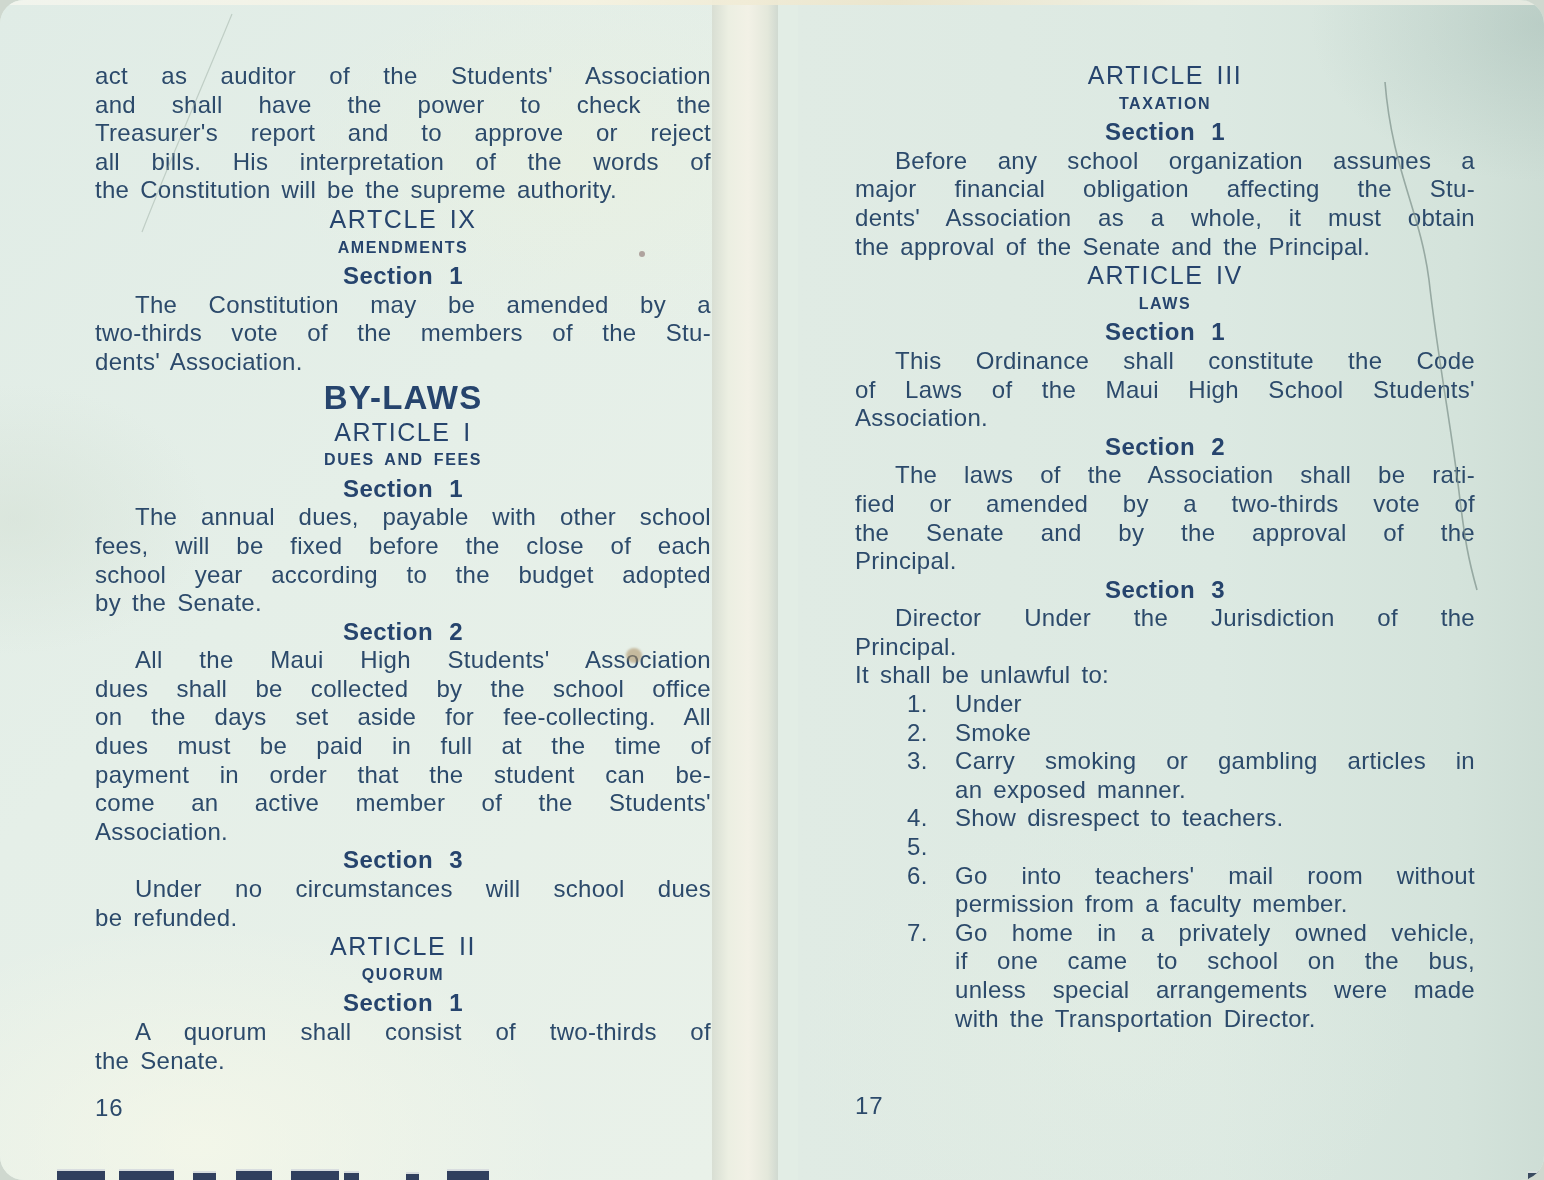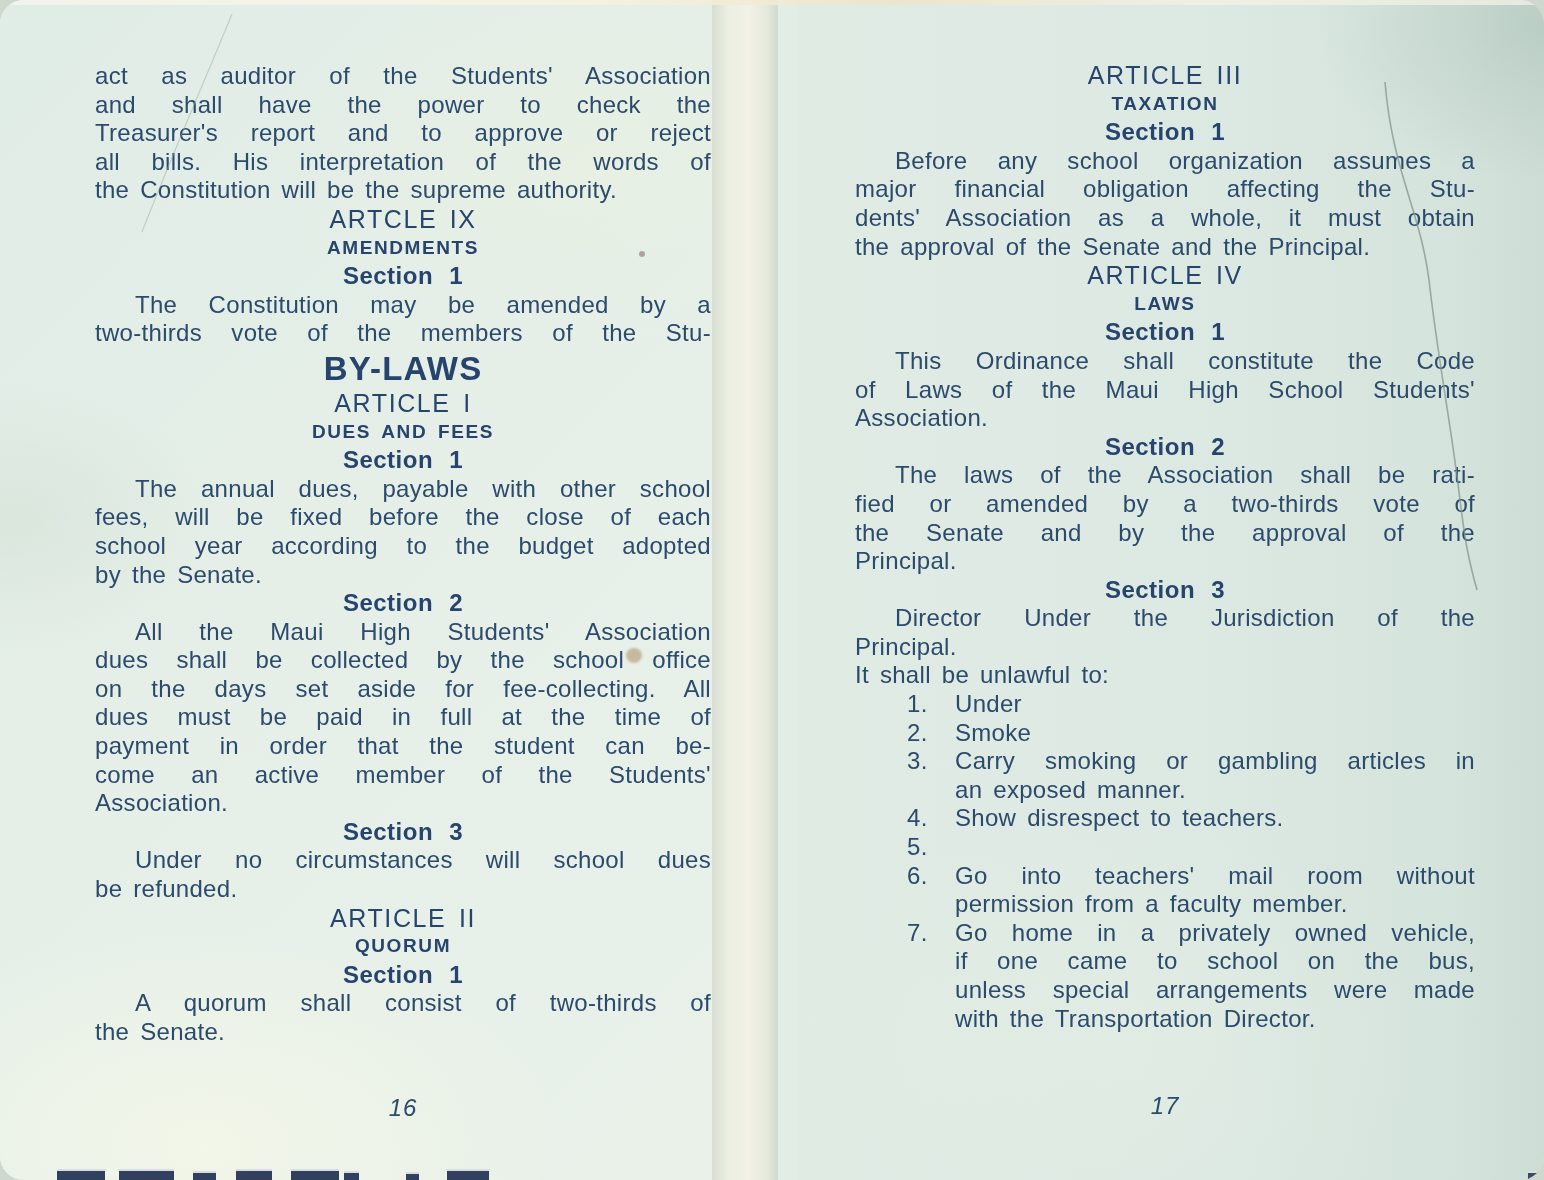--- a/index.html
+++ b/index.html
@@ -37,27 +37,27 @@
   }
   .col{position:absolute;color:#2c4a6b;font-size:24px;letter-spacing:.3px;word-spacing:4px;}
   .col.leftcol{left:95px;top:62px;width:616px;}
   .col.rightcol{left:57px;top:61px;width:620px;}
   .line{height:28.6px;line-height:28.6px;overflow:hidden;}
   .jl{text-align:justify;text-align-last:justify;}
   .jl::after{content:"";display:inline-block;width:100%;height:0;}
   .ind{text-indent:40px;}
   .h-article,.h-title,.h-section,.h-big{text-align:center;height:28.6px;line-height:28.6px;color:#26446d;}
   .h-article{font-size:25px;font-weight:400;letter-spacing:1.6px;}
-  .h-title{font-size:19px;font-weight:700;letter-spacing:1.6px;}
+  .h-title{font-size:16px;font-weight:700;letter-spacing:1.6px;}
   .h-section{font-size:24px;font-weight:700;letter-spacing:.5px;word-spacing:9px;}
   .h-big{font-size:33px;font-weight:700;height:41px;line-height:41px;letter-spacing:1.2px;}
   .list .li{display:flex;padding-left:52px;}
   .num{flex:none;width:48px;}
   .li-lines{flex:1;min-width:0;}
-  .pagenum{position:absolute;font-size:24px;color:#2c4a6b;text-align:center;letter-spacing:1px;font-style:italic;}
+  .pagenum{position:absolute;font-size:24px;color:#2c4a6b;text-align:left;letter-spacing:1px;}
   .pagenum.p16{left:95px;top:1094px;width:616px;}
   .pagenum.p17{left:57px;top:1092px;width:620px;}
   .crease{position:absolute;left:0;top:0;pointer-events:none;}
   .stain{position:absolute;border-radius:50%;pointer-events:none;}
   .stain.tan{left:626px;top:648px;width:16px;height:15px;background:#ab8e62;opacity:.55;filter:blur(1px);}
   .stain.speck{left:639px;top:251px;width:6px;height:6px;background:#7a5a5a;opacity:.5;filter:blur(.5px);}
   .marks{position:absolute;left:0;top:0;width:100%;height:100%;pointer-events:none;}
   .mark{
     position:absolute;top:1169px;height:11px;background:#31405e;
     border-top:2px solid rgba(246,249,246,.85);box-shadow:0 1px 0 rgba(30,40,70,.6);
@@ -85,20 +85,21 @@
           <div class="line jl">Treasurer's report and to approve or reject</div>
           <div class="line jl">all bills. His interpretation of the words of</div>
           <div class="line">the Constitution will be the supreme authority.</div>
         </div>
         <div class="h-article">ARTCLE IX</div>
         <div class="h-title">AMENDMENTS</div>
         <div class="h-section">Section 1</div>
         <div class="para">
           <div class="line jl ind">The Constitution may be amended by a</div>
           <div class="line jl">two-thirds vote of the members of the Stu-</div>
+          <div class="line">dents' Association.</div>
         </div>
         <div class="h-big">BY-LAWS</div>
         <div class="h-article">ARTICLE I</div>
         <div class="h-title">DUES AND FEES</div>
         <div class="h-section">Section 1</div>
         <div class="para">
           <div class="line jl ind">The annual dues, payable with other school</div>
           <div class="line jl">fees, will be fixed before the close of each</div>
           <div class="line jl">school year according to the budget adopted</div>
           <div class="line">by the Senate.</div>

